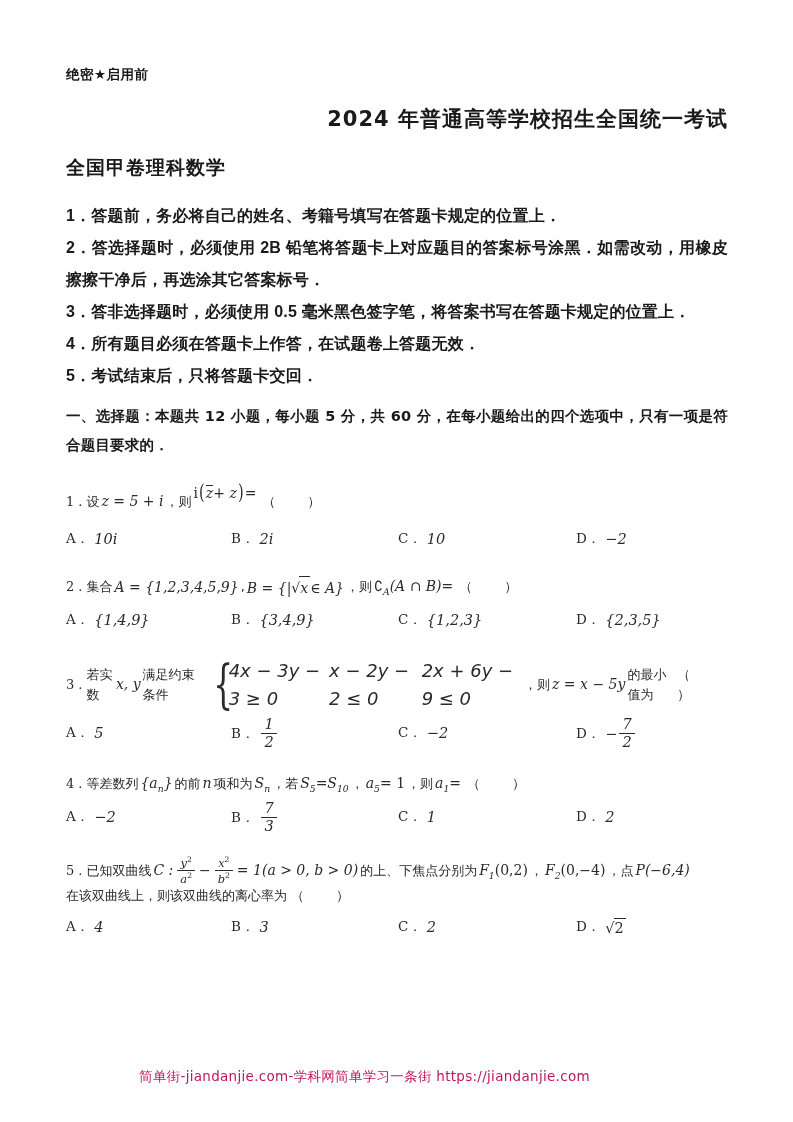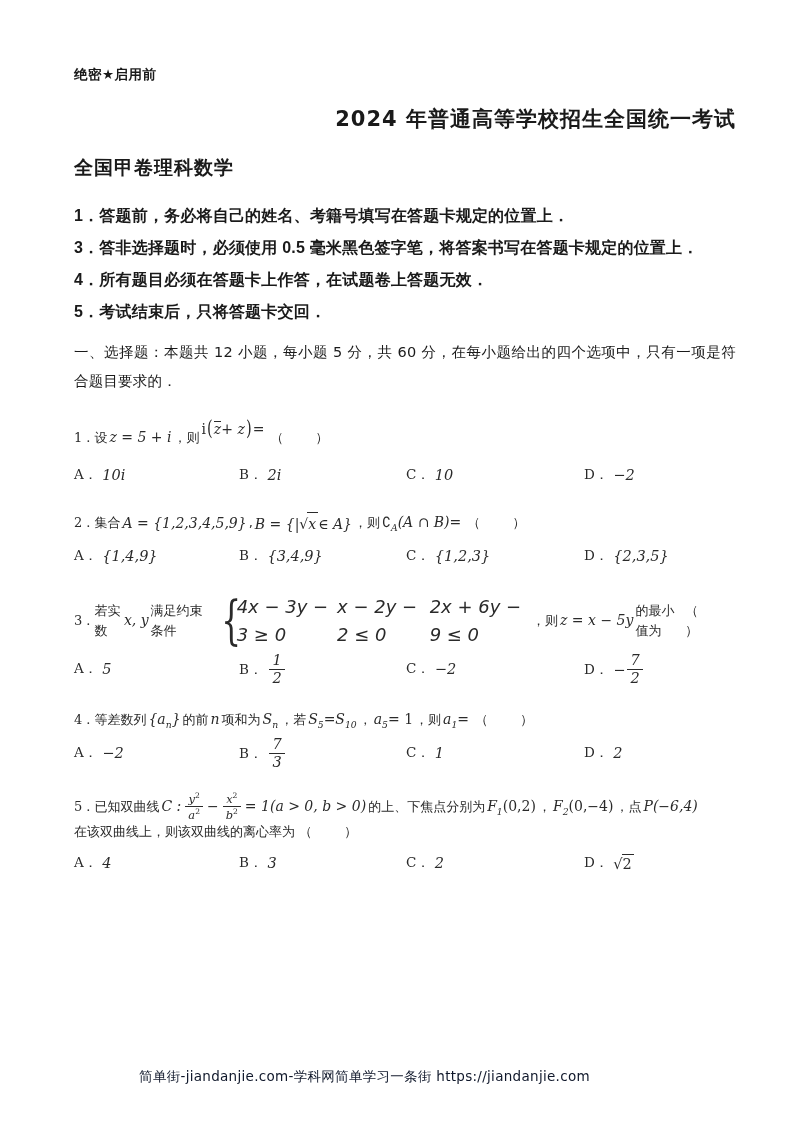--- a/index.html
+++ b/index.html
@@ -20,21 +20,20 @@
     left: 0; top: 0;
     width: 793px;
     height: 1122px;
     padding: 0;
   }
   .content {
     position: absolute;
     left: 66px;
     top: 66px;
     width: 662px;
-    margin-left: 8px;
   }
 
   
   .secret-mark {
     font-family: "DejaVu Sans", "Liberation Sans", sans-serif;
     font-weight: bold;
     font-size: 13.5px;
     letter-spacing: .5px;
     margin: 0 0 24px 0;
     line-height: 1.2;
@@ -79,21 +78,21 @@
     font-size: 16px;
     line-height: 2.0;
     margin: 0;
     text-align: justify;
     letter-spacing: .2px;
   }
 
   
   .section-heading {
     font-family: "DejaVu Sans", "Liberation Sans", sans-serif;
-    font-weight: normal;
+    font-weight: bold;
     font-size: 14.5px;
     line-height: 2.0;
     margin: 10px 0 4px 0;
     text-align: justify;
     letter-spacing: .2px;
   }
 
   
   .question {
     margin: 0;
@@ -254,35 +253,36 @@
 
   
   .footer {
     position: absolute;
     left: 0;
     top: 1068px;
     width: 729px;
     text-align: center;
     font-family: "DejaVu Sans", "Liberation Sans", sans-serif;
     font-size: 13.5px;
-    color: #0f172a;
+    color: #be185d;
     letter-spacing: .3px;
   }
 </style>
 </head>
 <body>
 
 <div class="page">
   <div class="content">
 
     <div class="secret-mark">绝密★启用前</div>
     <div class="doc-title">2024 年普通高等学校招生全国统一考试</div>
     <div class="doc-subtitle">全国甲卷理科数学</div>
 
     <p class="notice-item">1．答题前，务必将自己的姓名、考籍号填写在答题卡规定的位置上．</p>
+    <p class="notice-item">2．答选择题时，必须使用 2B 铅笔将答题卡上对应题目的答案标号涂黑．如需改动，用橡皮擦擦干净后，再选涂其它答案标号．</p>
     <p class="notice-item">3．答非选择题时，必须使用 0.5 毫米黑色签字笔，将答案书写在答题卡规定的位置上．</p>
     <p class="notice-item">4．所有题目必须在答题卡上作答，在试题卷上答题无效．</p>
     <p class="notice-item">5．考试结束后，只将答题卡交回．</p>
 
     <p class="section-heading">一、选择题：本题共 12 小题，每小题 5 分，共 60 分，在每小题给出的四个选项中，只有一项是符合题目要求的．</p>
 
     <div class="question sp-q1">
       <div class="q-stem">
         <span class="q-num">1</span>
           <span class="q-num">.</span>

